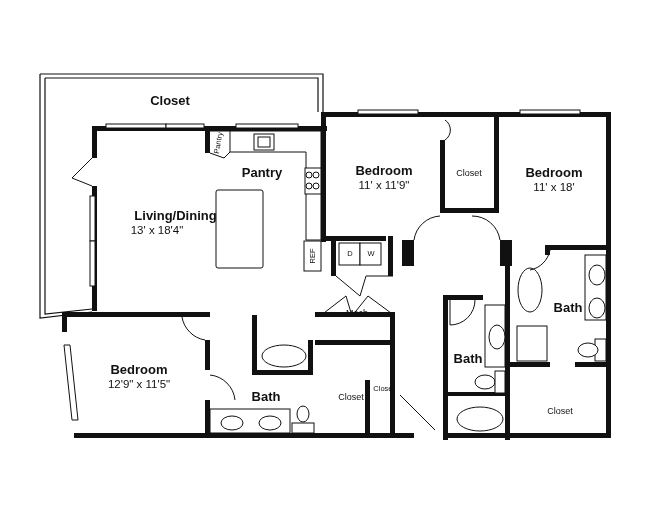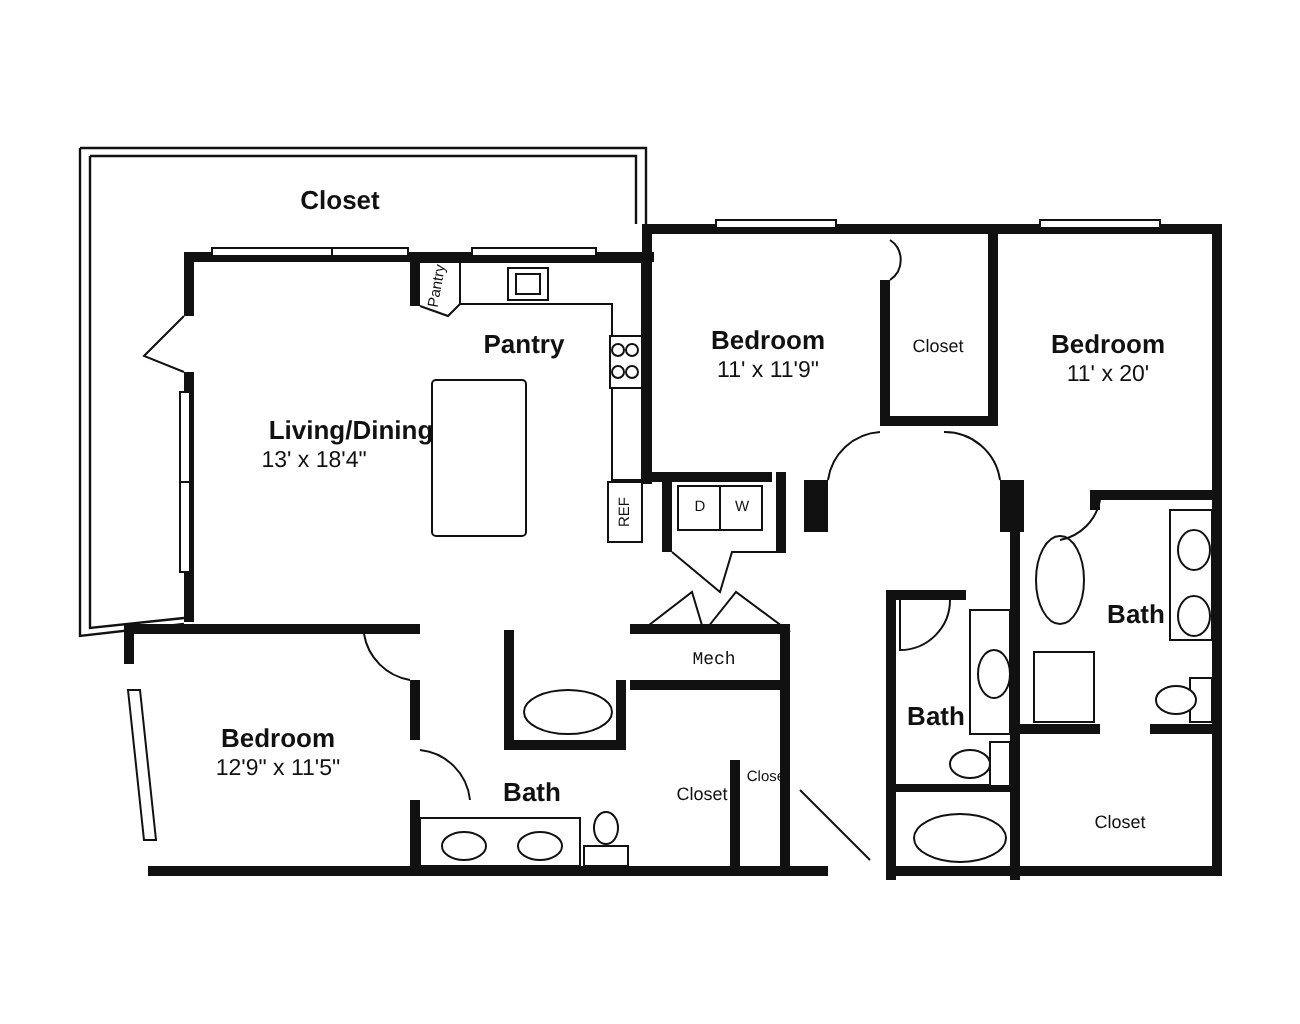--- a/index.html
+++ b/index.html
@@ -152,30 +152,30 @@
 
 <div class="lbl room" style="left:155px;top:216px;padding-left:41px;">Living/Dining</div>
 <div class="lbl dim" style="left:157px;top:231px;">13' x 18'4"</div>
 
 <div class="lbl room" style="left:262px;top:173px;">Pantry</div>
 
 <div class="lbl room" style="left:384px;top:171px;">Bedroom</div>
 <div class="lbl dim" style="left:384px;top:186px;">11' x 11'9"</div>
 
 <div class="lbl room" style="left:554px;top:173px;">Bedroom</div>
-<div class="lbl dim" style="left:554px;top:188px;">11' x 20'</div>
+<div class="lbl dim" style="left:554px;top:188px;">11' x 18'</div>
 
 <div class="lbl room" style="left:139px;top:370px;">Bedroom</div>
 <div class="lbl dim" style="left:139px;top:385px;">12'9" x 11'5"</div>
 
 <div class="lbl room" style="left:266px;top:397px;">Bath</div>
 <div class="lbl room" style="left:468px;top:359px;">Bath</div>
 <div class="lbl room" style="left:568px;top:308px;">Bath</div>
 
 <div class="lbl small" style="left:469px;top:173px;">Closet</div>
 <div class="lbl small" style="left:351px;top:397px;">Closet</div>
 <div class="lbl tiny" style="left:384px;top:389px;">Closet</div>
 <div class="lbl small" style="left:560px;top:411px;">Closet</div>
-<div class="lbl small" style="left:357px;top:330px;font-family:Liberation Mono, monospace;">Mech</div>
+<div class="lbl small" style="left:357px;top:313px;">Mech</div>
 <div class="lbl tiny" style="left:219px;top:143px;transform:translate(-50%,-50%) rotate(-80deg);">Pantry</div>
 <div class="lbl tiny" style="left:313px;top:256px;transform:translate(-50%,-50%) rotate(-90deg);">REF</div>
 <div class="lbl tiny" style="left:350px;top:254px;">D</div>
 <div class="lbl tiny" style="left:371px;top:254px;">W</div>
 
 </body></html>

